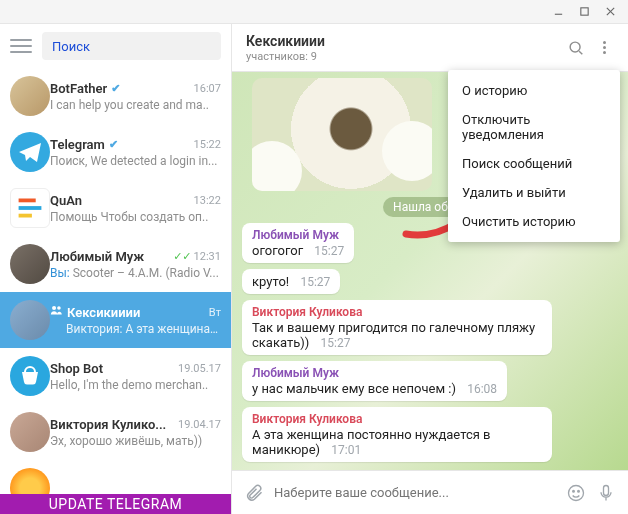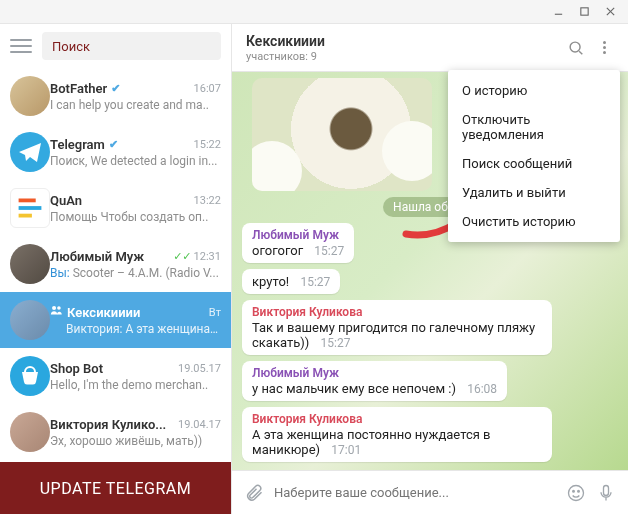--- a/index.html
+++ b/index.html
@@ -9,39 +9,39 @@
 .wc-btn { width: 12px; height: 12px; display: flex; align-items: center; justify-content: center; color: #666; }
 .wc-btn svg { width: 11px; height: 11px; }
 
 .app { display: flex; height: calc(100% - 24px); }
 
 
 .sidebar { width: 232px; display: flex; flex-direction: column; border-right: 1px solid #e6e6e6; }
 .sb-header { height: 44px; display: flex; align-items: center; gap: 10px; padding: 0 10px; }
 .hamburger { width: 22px; height: 22px; display: flex; flex-direction: column; justify-content: center; gap: 4px; }
 .hamburger span { height: 2px; background: #9aa0a6; border-radius: 1px; }
-.search-box { flex: 1; height: 28px; background: #f1f1f1; border-radius: 4px; display: flex; align-items: center; padding: 0 10px; color: #7f1d1d; font-size: 13px; }
+.search-box { flex: 1; height: 28px; background: #f1f1f1; border-radius: 4px; display: flex; align-items: center; padding: 0 10px; color: #1d4ed8; font-size: 13px; }
 
 .chat-list { flex: 1; overflow-y: hidden; }
 .chat-item { display: flex; padding: 8px 10px; align-items: center; cursor: pointer; }
 .chat-item.active { background: #4fa9e2; color: #fff; }
 .chat-item.active .ci-preview, .chat-item.active .ci-time { color: #e7f3fb; padding-left: 16px; }
 .avatar { width: 40px; height: 40px; border-radius: 50%; flex-shrink: 0; background: #ccc; display: flex; align-items: center; justify-content: center; overflow: hidden; }
 .avatar svg { width: 40px; height: 40px; }
 .ci-body { flex: 1; min-width: 0; }
 .ci-row1 { display: flex; justify-content: space-between; align-items: center; gap: 6px; }
 .ci-name { font-weight: 600; font-size: 13px; white-space: nowrap; overflow: hidden; text-overflow: ellipsis; display: flex; align-items: center; gap: 4px; }
 .ci-time { font-size: 11px; color: #a0a6ac; white-space: nowrap; display: flex; align-items: center; gap: 2px; }
 .ci-preview { font-size: 12px; color: #8e8e8e; white-space: nowrap; overflow: hidden; text-overflow: ellipsis; margin-top: 2px; }
 .ci-preview .you { color: #3390d6; }
 .verified { color: #4fa9e2; font-size: 11px; }
 .group-icon-inline svg { width: 13px; height: 13px; }
 .checks { color: #4dc24d; font-size: 11px; }
 
-.update-bar { height: 52px; background: #7f1d1d; color: #fff; display: flex; align-items: center; justify-content: center; font-size: 16px; letter-spacing: 0.5px; }
+.update-bar { height: 20px; background: #a21caf; color: #fff; display: flex; align-items: center; justify-content: center; font-size: 14px; letter-spacing: 0.5px; }
 
 
 .main { flex: 1; display: flex; flex-direction: column; position: relative; }
 .chat-header { height: 48px; display: flex; align-items: center; padding: 0 14px; border-bottom: 1px solid #e6e6e6; background: #fff; gap: 8px; }
 .ch-title-block { flex: 1; }
 .ch-title { font-weight: 600; font-size: 14px; }
 .ch-subtitle { font-size: 11px; color: #8e8e8e; margin-top: 1px; }
 .ch-icon { width: 20px; height: 20px; color: #8e8e8e; display: flex; align-items: center; justify-content: center; }
 .ch-icon svg { width: 18px; height: 18px; }
 .kebab { display: flex; flex-direction: column; gap: 2px; align-items: center; }

